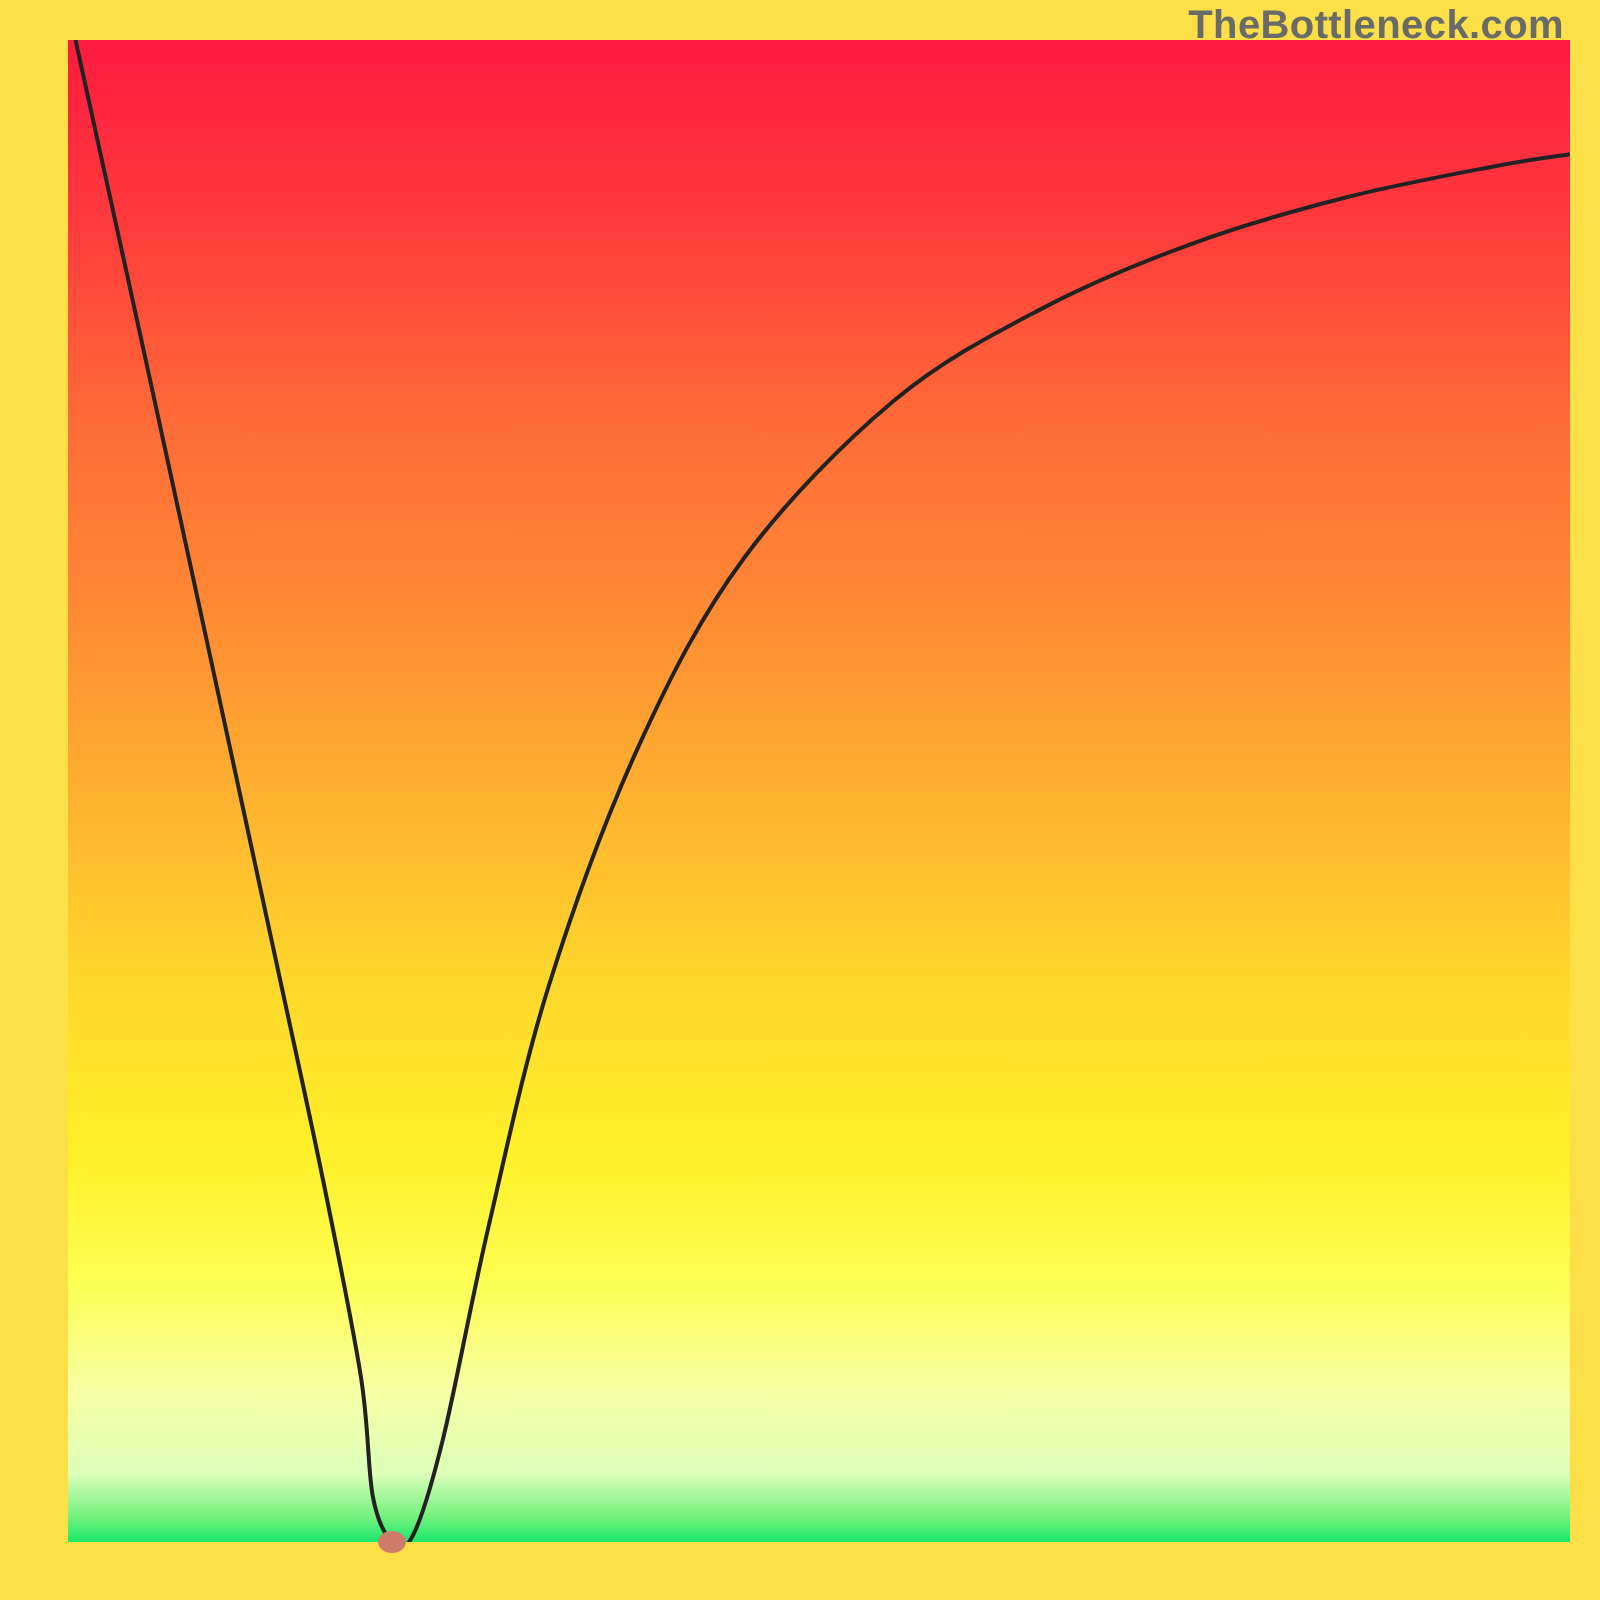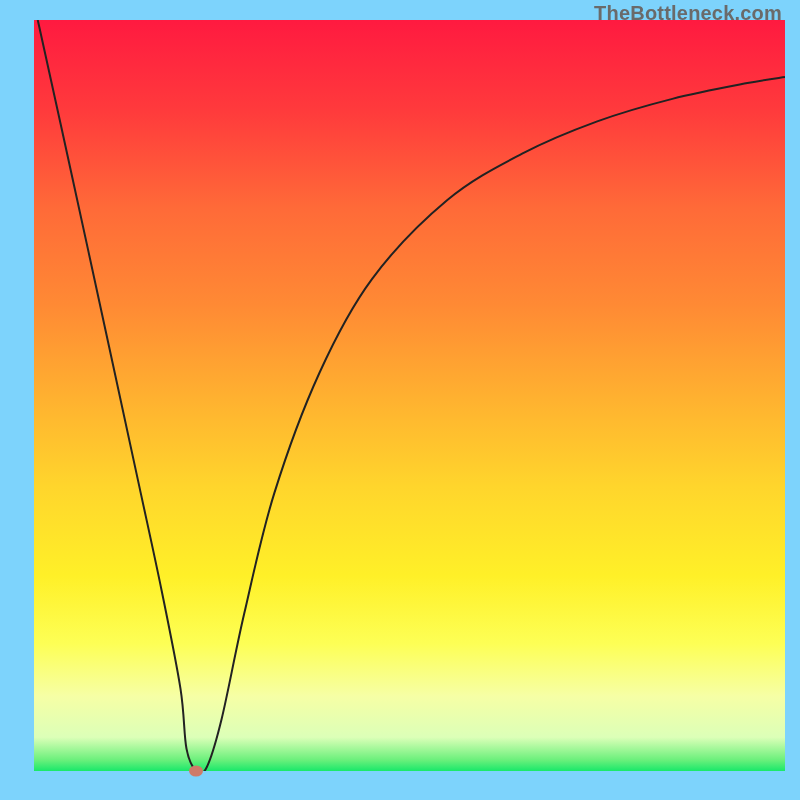--- a/index.html
+++ b/index.html
@@ -9,21 +9,21 @@
     height: 800px;
     background: #000;
     overflow: hidden;
   }
   .frame {
     position: absolute;
     left: 0;
     top: 0;
     width: 800px;
     height: 800px;
-    background: #7dd3fc;
+    background: #fde047;
   }
   .plot-wrap {
     position: absolute;
     left: 34px;
     top: 20px;
     width: 751px;
     height: 751px;
   }
   svg.plot {
     width: 751px;

